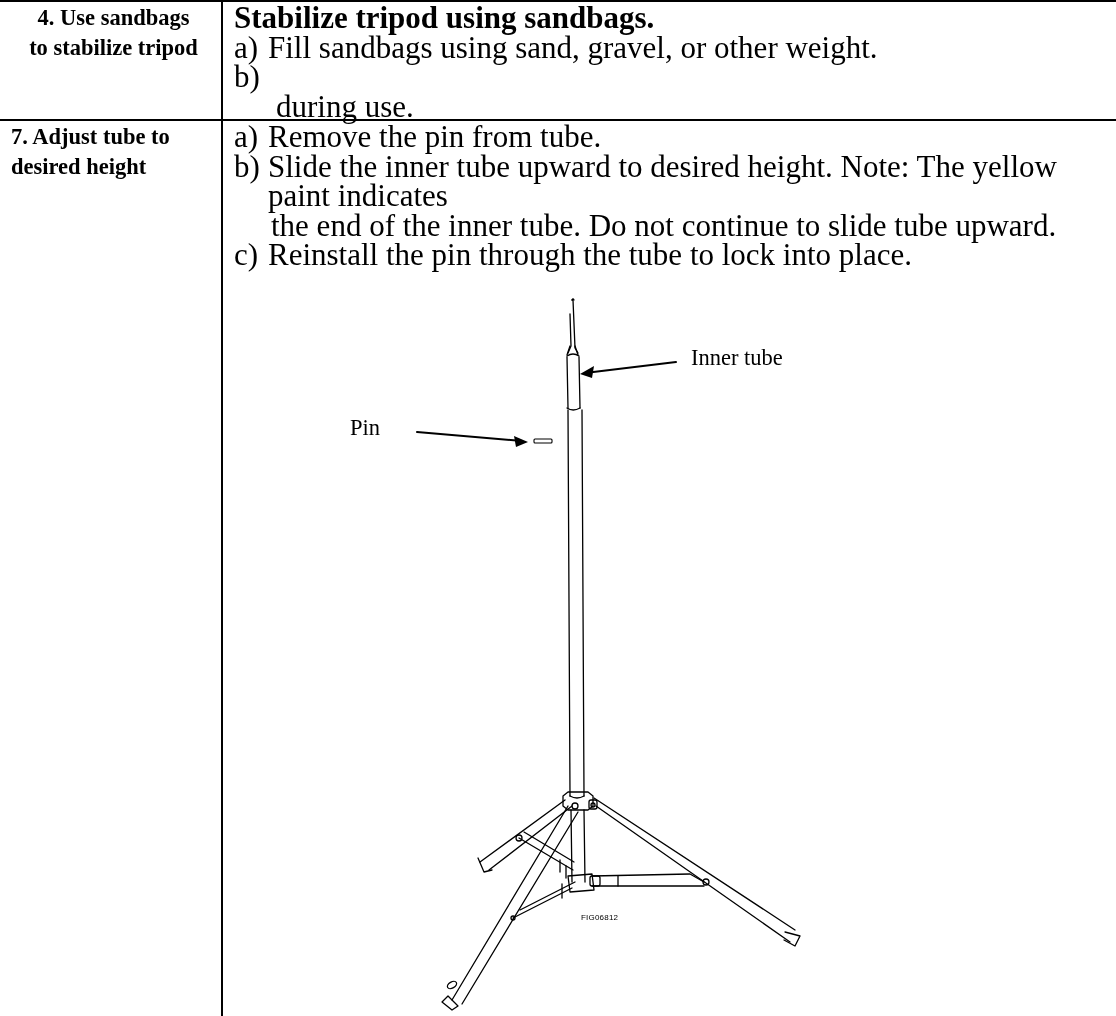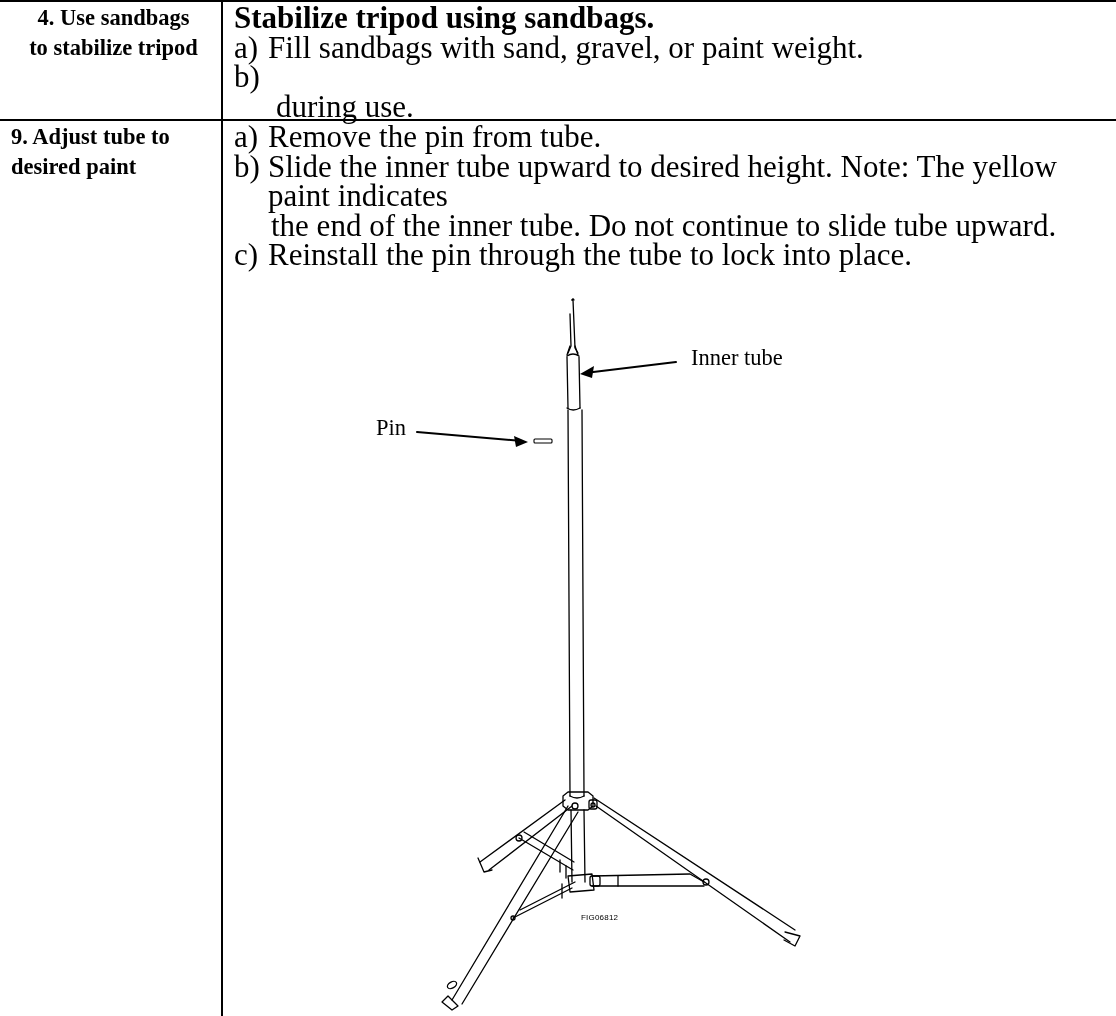--- a/index.html
+++ b/index.html
@@ -30,33 +30,33 @@
 
 <div>
   <div class="step-label" style="top:3px;text-align:center;">
     <div>4. Use sandbags</div>
     <div>to stabilize tripod</div>
   </div>
   <div class="content" style="top:3px;">
     <div class="heading">Stabilize tripod using sandbags.</div>
     <div class="item">
       <span class="marker">a)</span>
-      <span class="txt">Fill sandbags with sand, gravel, or paint weight.</span>
+      <span class="txt">Fill sandbags using sand, gravel, or other weight.</span>
     </div>
     <div class="item">
       <span class="marker">b)</span>
     </div>
     <div class="cont">during use.</div>
   </div>
 </div>
 
 <div>
   <div class="step-label" style="top:122px;">
-    <div>9. Adjust tube to</div>
-    <div>desired paint</div>
+    <div>7. Adjust tube to</div>
+    <div>desired height</div>
   </div>
   <div class="content" style="top:122px;">
     <div class="item">
       <span class="marker">a)</span>
       <span class="txt">Remove the pin from tube.</span>
     </div>
     <div class="item">
       <span class="marker">b)</span>
       <span class="txt">Slide the inner tube upward to desired height. Note: The yellow paint indicates</span>
     </div>
@@ -129,15 +129,15 @@
       <path d="M417 432 L522 441" stroke-width="2"></path>
 
       <rect x="534" y="439" width="18" height="4" rx="1" stroke-width="1.1"></rect>
     </g>
     <g fill="#000">
       <path d="M580 374 L594 366 L592 378 Z"></path>
       <path d="M528 442 L514 436 L516 447 Z"></path>
     </g>
   </svg>
   <div class="callout" style="left:691px; top:345px;">Inner tube</div>
-  <div class="callout" style="left:376px; top:415px;text-align:center;">Pin</div>
+  <div class="callout" style="left:350px; top:415px;text-align:center;">Pin</div>
   <div class="figid" style="left:581px; top:913px;">FIG06812</div>
 </div>
 
 </body></html>

